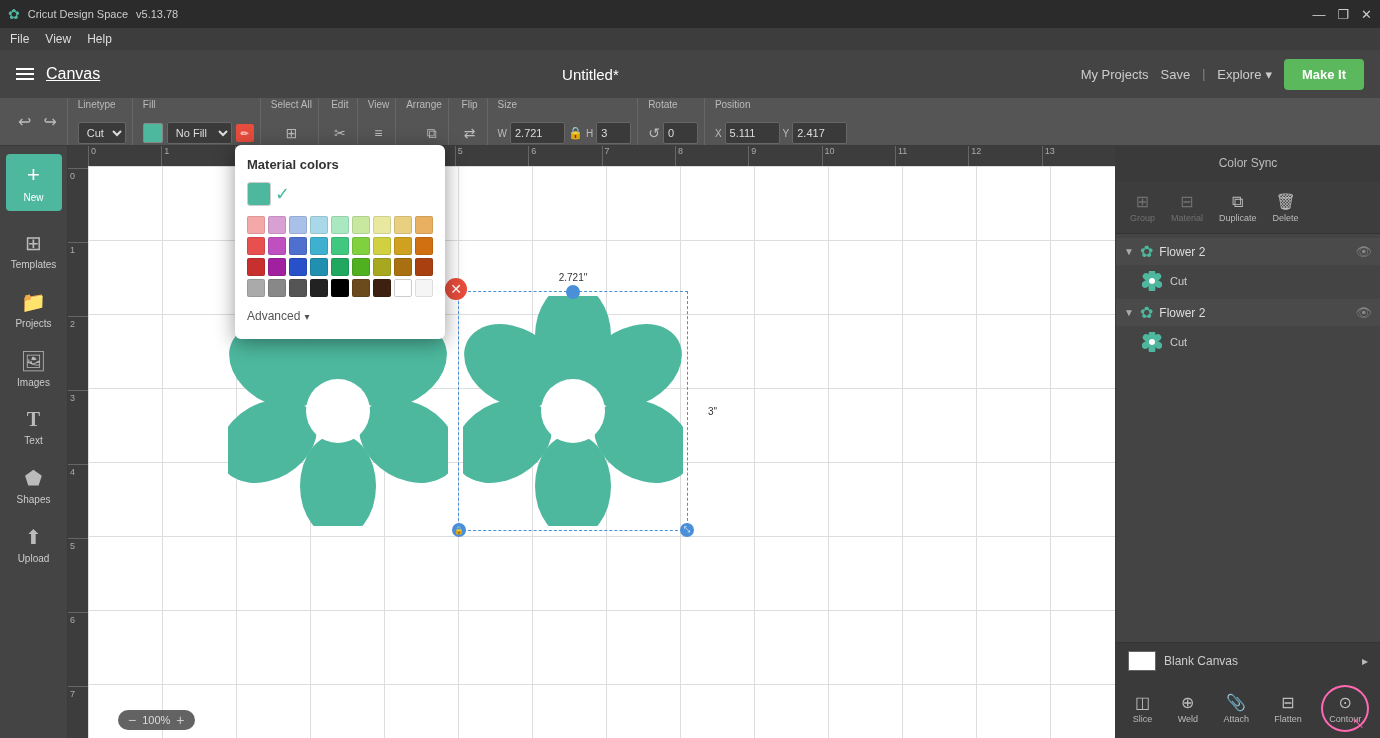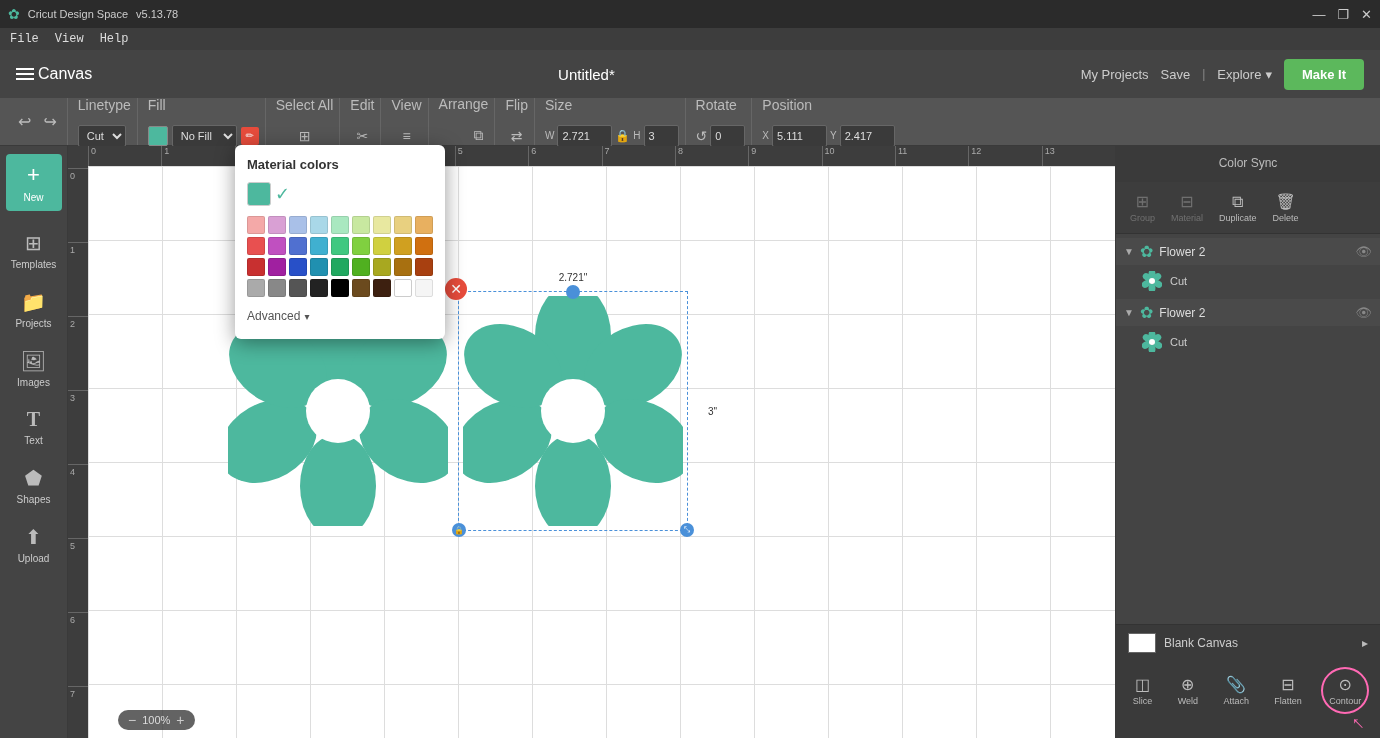--- a/index.html
+++ b/index.html
@@ -24,39 +24,39 @@
     #menubar {
       background: #3d3d3d;
       height: 22px;
       display: flex;
       align-items: center;
       padding: 0 10px;
       gap: 16px;
       color: #ddd;
       font-size: 12px;
     }
-    #menubar span { cursor: pointer; font-family: Liberation Mono, monospace; }
+    #menubar span { cursor: pointer; }
 
     
     #app {
       display: flex;
       flex-direction: column;
       height: calc(738px - 50px);
     }
 
     
     #header {
       background: #444;
       height: 48px;
       display: flex;
       align-items: center;
       padding: 0 16px;
       justify-content: space-between;
     }
-    .header-left { display: flex; align-items: center; gap: 4px; color: #fff; font-size: 16px; font-weight: 500; }
+    .header-left { display: flex; align-items: center; gap: 12px; color: #fff; font-size: 16px; font-weight: 500; text-decoration: underline; }
     .hamburger { display: flex; flex-direction: column; gap: 3px; cursor: pointer; }
     .hamburger span { width: 18px; height: 2px; background: #fff; display: block; }
     .header-center { color: #fff; font-size: 15px; }
     .header-right { display: flex; align-items: center; gap: 12px; }
     .btn-my-projects { background: transparent; border: none; color: #ccc; font-size: 13px; cursor: pointer; }
     .btn-save { background: transparent; border: none; color: #ccc; font-size: 13px; cursor: pointer; }
     .pipe { color: #888; }
     .btn-explore { background: transparent; border: none; color: #ccc; font-size: 13px; cursor: pointer; display: flex; align-items: center; gap: 4px; }
     .btn-make { background: #5cb85c; border: none; color: white; font-size: 13px; font-weight: 600; padding: 8px 18px; border-radius: 4px; cursor: pointer; }
 
@@ -65,21 +65,21 @@
       background: #555;
       height: 48px;
       display: flex;
       align-items: center;
       padding: 0 8px;
       gap: 4px;
       border-bottom: 1px solid #3a3a3a;
     }
     .toolbar-group { display: flex; align-items: center; gap: 4px; padding: 0 6px; border-right: 1px solid #666; height: 100%; }
     .toolbar-group:last-child { border-right: none; }
-    .toolbar-label { color: #bbb; font-size: 14px; display: block; margin-bottom: 12px; }
+    .toolbar-label { color: #bbb; font-size: 10px; display: block; margin-bottom: 12px; }
     .toolbar-control { display: flex; flex-direction: column; align-items: flex-start; }
     .select-box { background: #3a3a3a; border: 1px solid #666; color: #ddd; font-size: 11px; padding: 2px 4px; border-radius: 2px; height: 22px; }
     .color-swatch { width: 20px; height: 20px; background: #4db89e; border: 1px solid #888; border-radius: 2px; cursor: pointer; }
     .undo-btn { background: transparent; border: none; color: #bbb; font-size: 16px; cursor: pointer; padding: 2px 4px; }
     .toolbar-icon-btn { background: transparent; border: none; color: #bbb; cursor: pointer; padding: 3px 5px; font-size: 14px; border-radius: 2px; }
     .toolbar-val { background: #3a3a3a; border: 1px solid #666; color: #ddd; font-size: 11px; padding: 2px 4px; width: 55px; height: 22px; border-radius: 2px; }
     .toolbar-val-sm { width: 35px; }
 
     
     #main {
@@ -306,21 +306,21 @@
       padding: 4px 8px 4px 24px;
       cursor: pointer;
       color: #ccc;
       font-size: 11px;
       gap: 6px;
     }
     .layer-thumb { width: 24px; height: 24px; display: flex; align-items: center; justify-content: center; }
     .layer-eye { margin-left: auto; color: #888; font-size: 13px; cursor: pointer; }
 
     #panel-bottom {
-      height: 114px;
+      height: 96px;
       background: #3a3a3a;
       border-top: 1px solid #333;
       display: flex;
       flex-direction: column;
     }
     .canvas-info {
       display: flex;
       align-items: center;
       padding: 8px 12px;
       color: #ccc;

